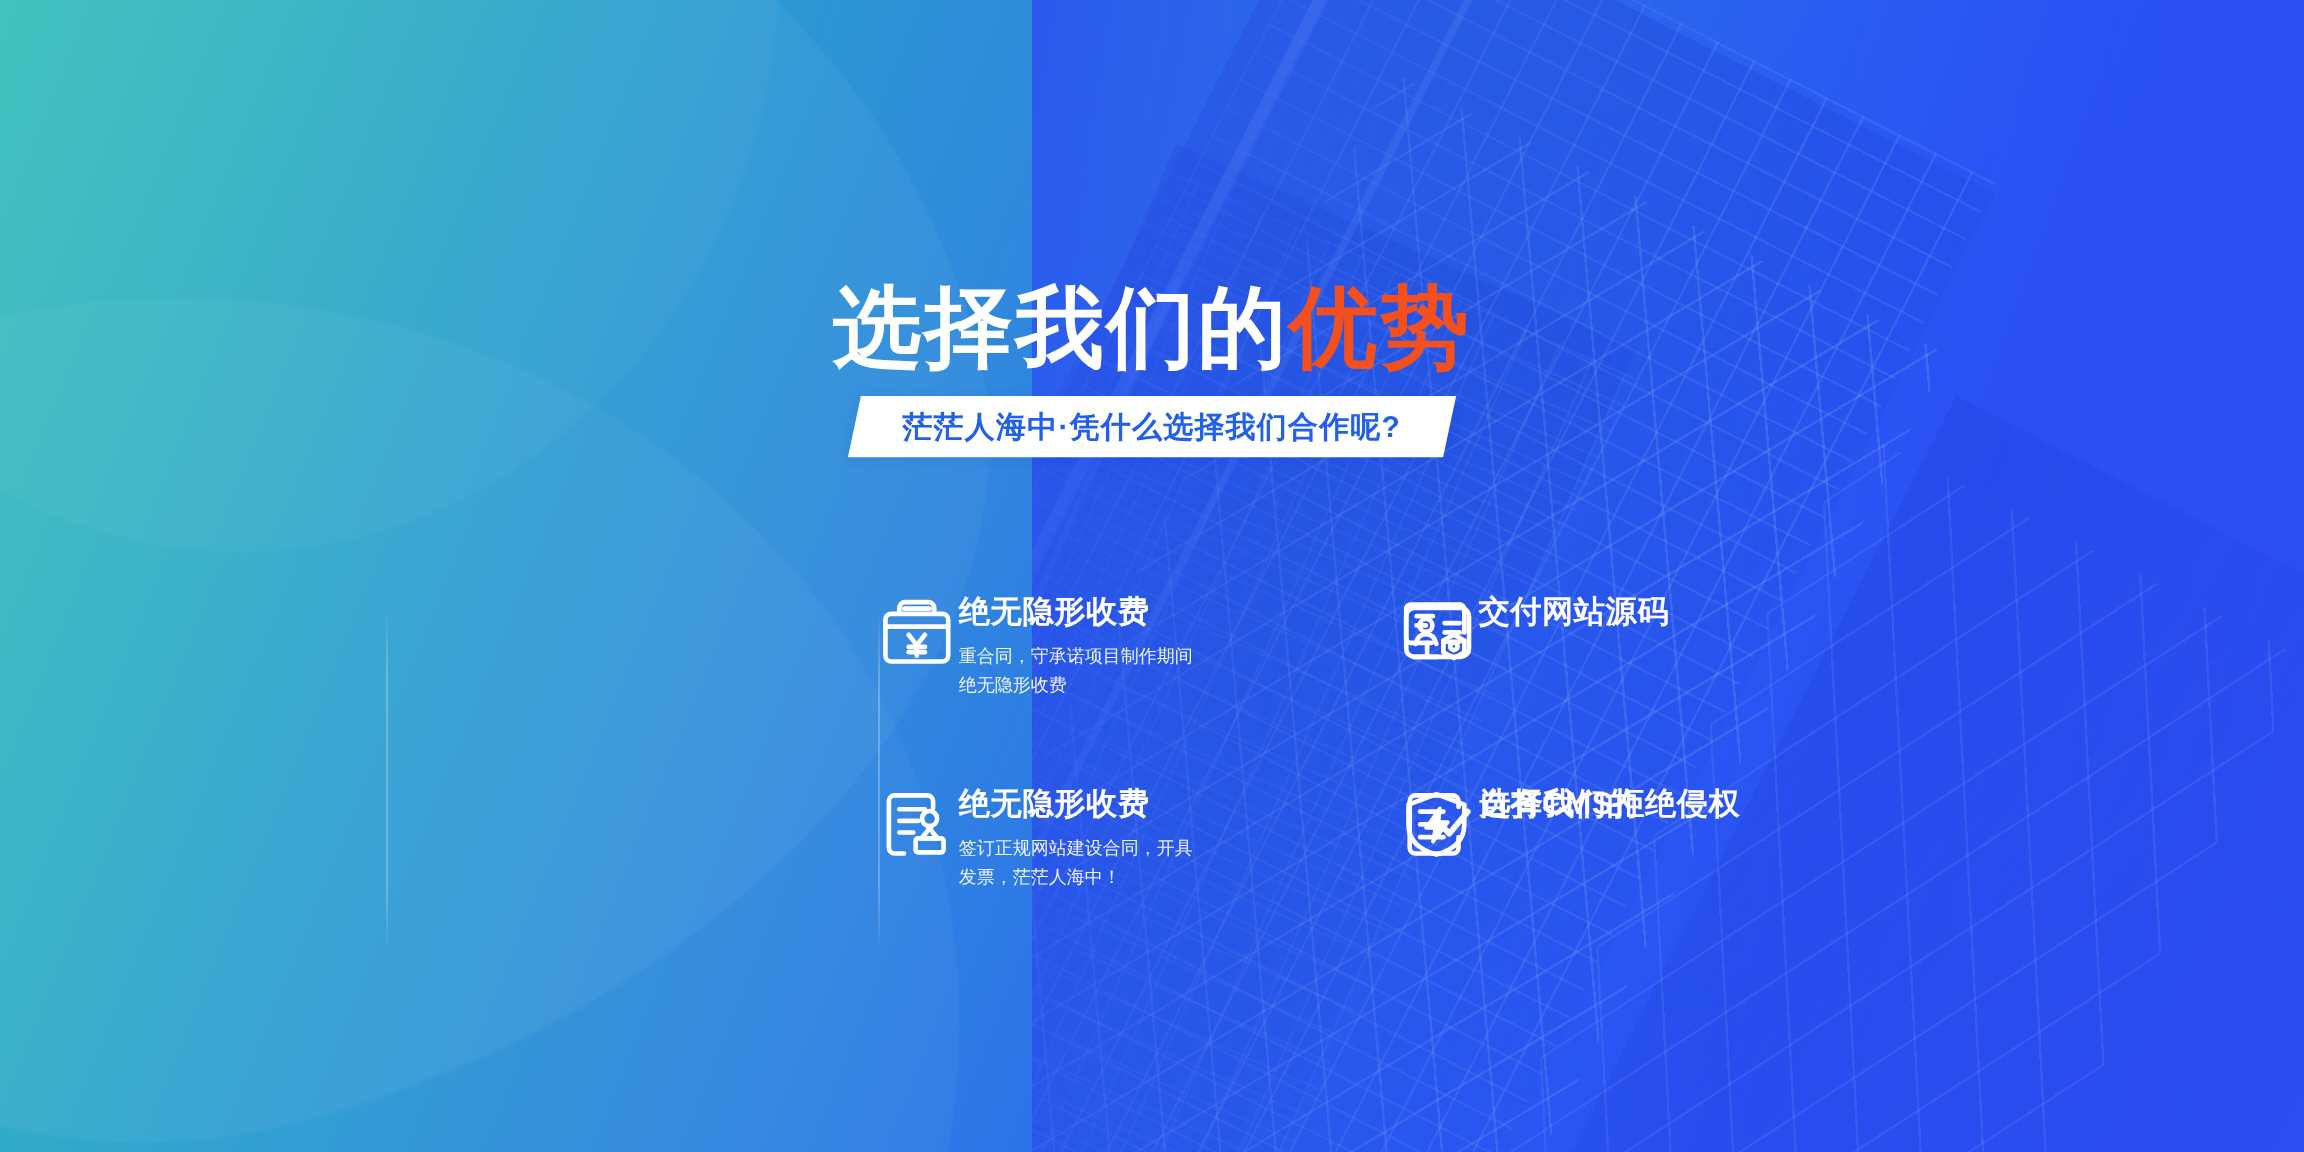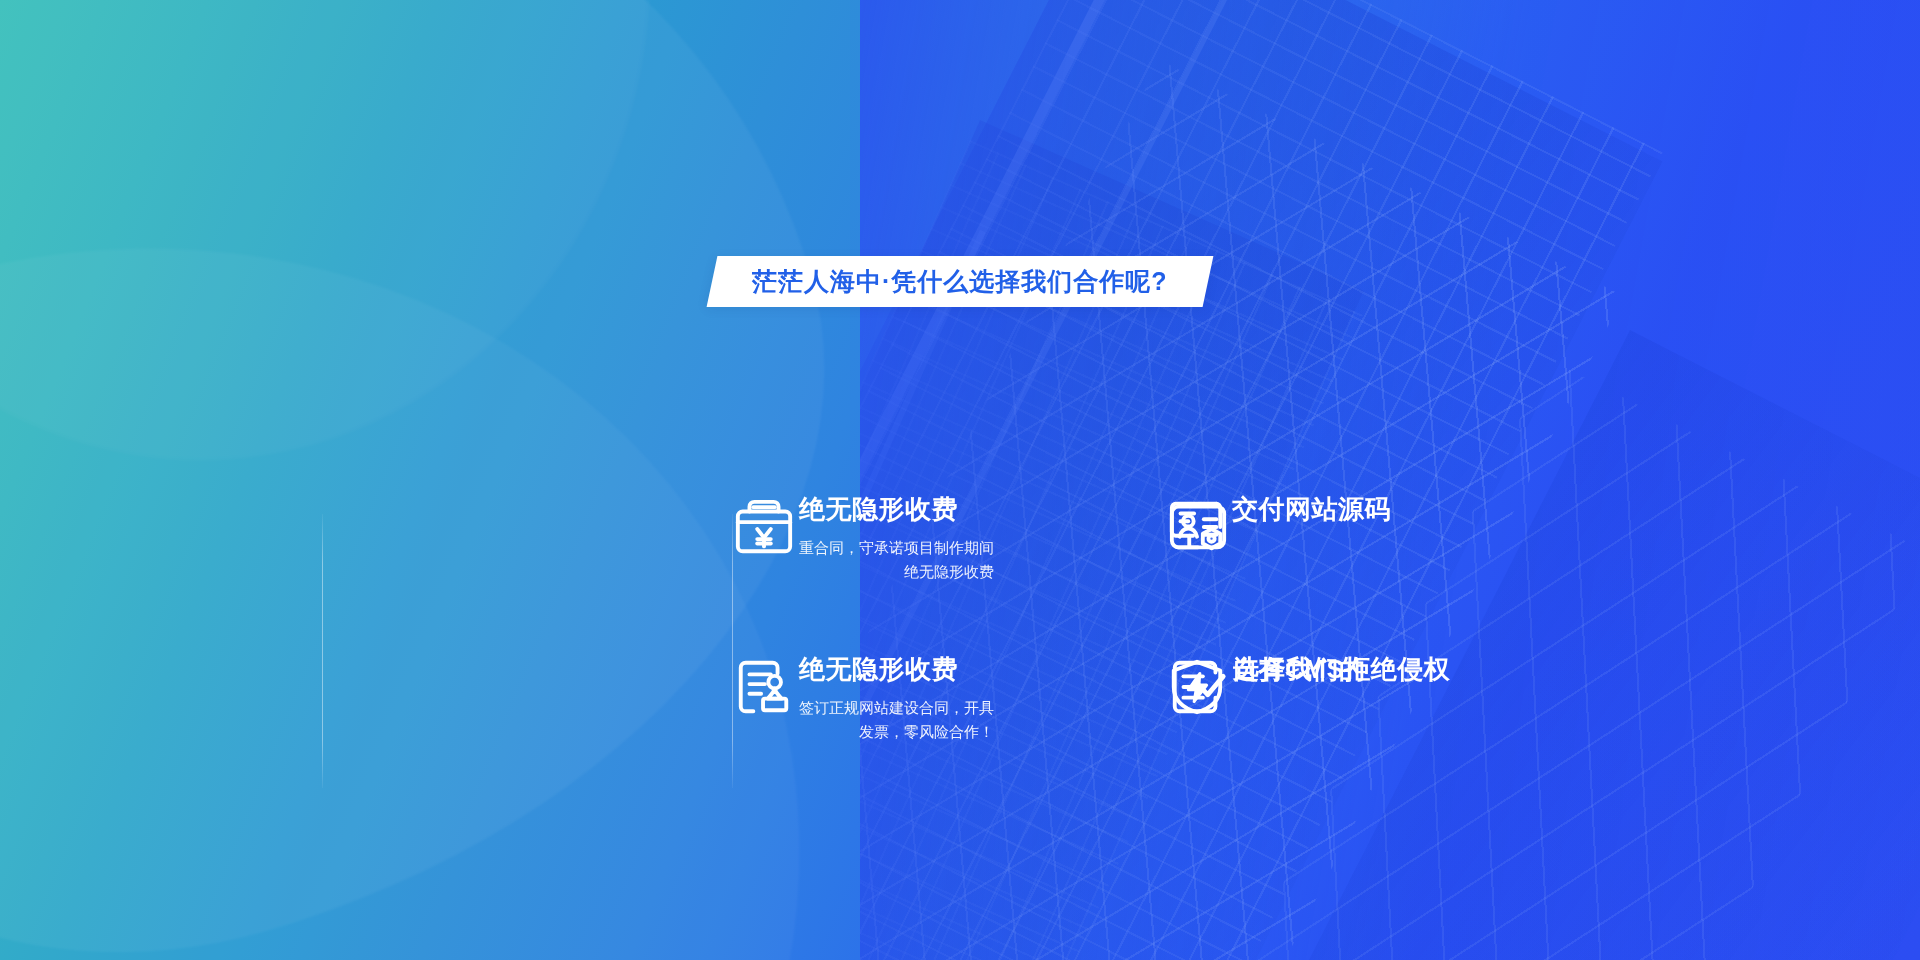--- a/index.html
+++ b/index.html
@@ -233,21 +233,20 @@
     line-height:1.2;
     letter-spacing:.5px;
     white-space:nowrap;
   }
   .fdesc{
     margin-top:11px;
     font-size:15px;
     line-height:1.62;
     color:rgba(255,255,255,.92);
     max-width:250px;
-    text-align:right;
   }
   .fdesc span{ display:block; white-space:nowrap; }
 </style>
 </head>
 <body>
 
 <div class="stage">
 
   <div class="wave wave-c"></div>
   <div class="wave wave-a"></div>
@@ -261,20 +260,21 @@
     <div class="bld bld-grid2"></div>
     <div class="bld bld-lattice"></div>
     <div class="bld bld-lattice2"></div>
     <div class="bld bld-edge"></div>
     <div class="bld bld-edge2"></div>
     <div class="bld bld-edge3"></div>
     <div class="bld-haze"></div>
   </div>
 
   <div class="heading">
+    <div class="title"><span>选择我们的</span><span class="accent">优势</span></div>
 
     <div class="ribbon-wrap">
       <div class="ribbon">
         <span class="ribbon-text">茫茫人海中·凭什么选择我们合作呢?</span>
       </div>
     </div>
   </div>
 
   <div class="features">
 
@@ -347,21 +347,21 @@
           <line x1="17" y1="39" x2="29" y2="39"></line>
           <circle cx="43" cy="27" r="6.5"></circle>
           <path d="M43 33.5c-1 5-5 7.5-7 10.5h14c-2-3-6-5.5-7-10.5z"></path>
           <rect x="31" y="44" width="24" height="12" rx="2"></rect>
         </svg>
       </span>
       <div class="ftxt">
         <div class="ftitle">绝无隐形收费</div>
         <div class="fdesc">
           <span>签订正规网站建设合同，开具</span>
-          <span>发票，零风险合作！</span>
+          <span>发票，茫茫人海中！</span>
         </div>
       </div>
     </div>
 
     <div class="feature">
       <span class="icon">
         <svg viewBox="0 0 64 64" fill="none" stroke="#ffffff" stroke-width="4" stroke-linecap="round" stroke-linejoin="round">
           <path d="M32 6 8 15v17c0 14 10 22 24 26 14-4 24-12 24-26V15L32 6z"></path>
           <path d="M35 18 23 35h8l-2 12 13-17h-8l1-12z" fill="#ffffff" stroke-width="3"></path>
         </svg>

